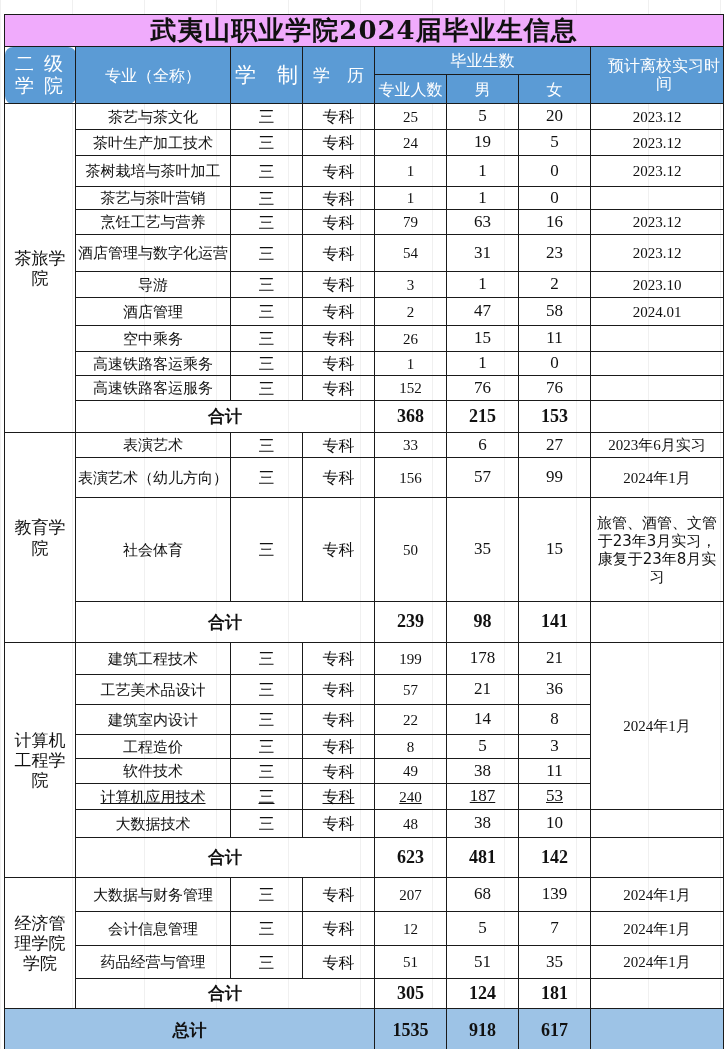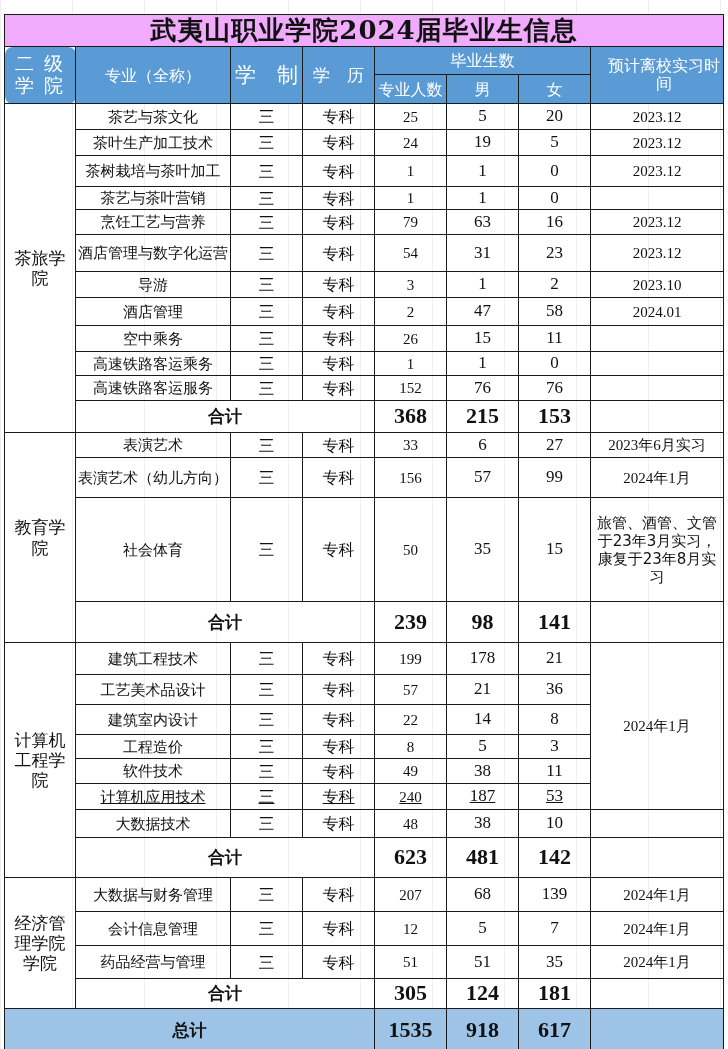--- a/index.html
+++ b/index.html
@@ -15,21 +15,21 @@
   .title { height:30px; font-size:26px; font-weight:bold; letter-spacing:1px;
     font-family:"DejaVu Serif",serif; background:#f0abfc; }
   .hdr { background:#5b9bd5; color:#ffffff; font-family:"DejaVu Sans","Liberation Sans",sans-serif; font-size:16px; }
   .name { font-family:"DejaVu Sans","Liberation Sans",sans-serif; font-size:15px;margin-left:32px; }
   .mono { font-family:"DejaVu Sans","Liberation Sans",sans-serif; font-size:16px; }
   .num { font-family:"Liberation Serif","DejaVu Serif",serif; font-size:15px; }
   .num2 { font-family:"Liberation Serif","DejaVu Serif",serif; font-size:17px; }
   .date { font-family:"Liberation Serif","DejaVu Serif",serif; font-size:15px; }
   .college { font-family:"DejaVu Sans","Liberation Sans",sans-serif; font-size:17px; line-height:1.35; }
   .sub { font-weight:bold; font-size:17px; font-family:"DejaVu Sans","Liberation Sans",sans-serif; }
-  .subnum { font-weight:bold; font-size:22px; font-family:"Liberation Serif","DejaVu Serif",serif; }
+  .subnum { font-weight:bold; font-size:18px; font-family:"Liberation Serif","DejaVu Serif",serif; }
   .total { background:#9dc3e6; }
   .note { font-family:"DejaVu Sans","Liberation Sans",sans-serif; font-size:15px; line-height:1.45; }
 </style>
 </head>
 <body>
 
 <div class="gridbg"></div>
 
 <table class="sheet">
   <colgroup>

